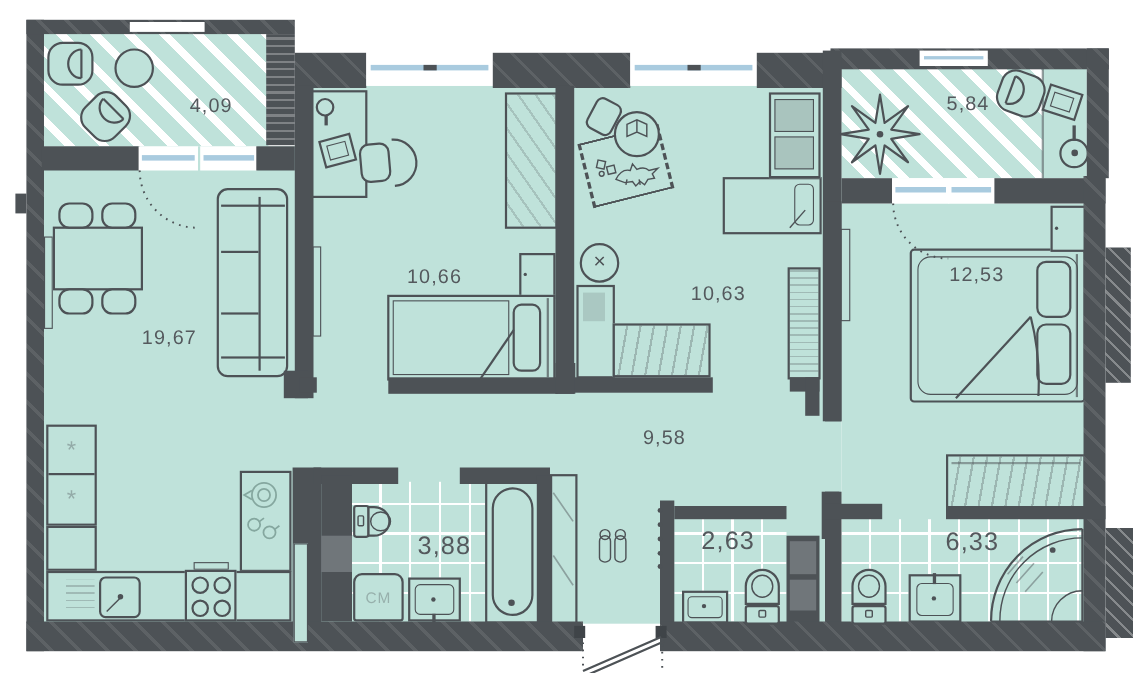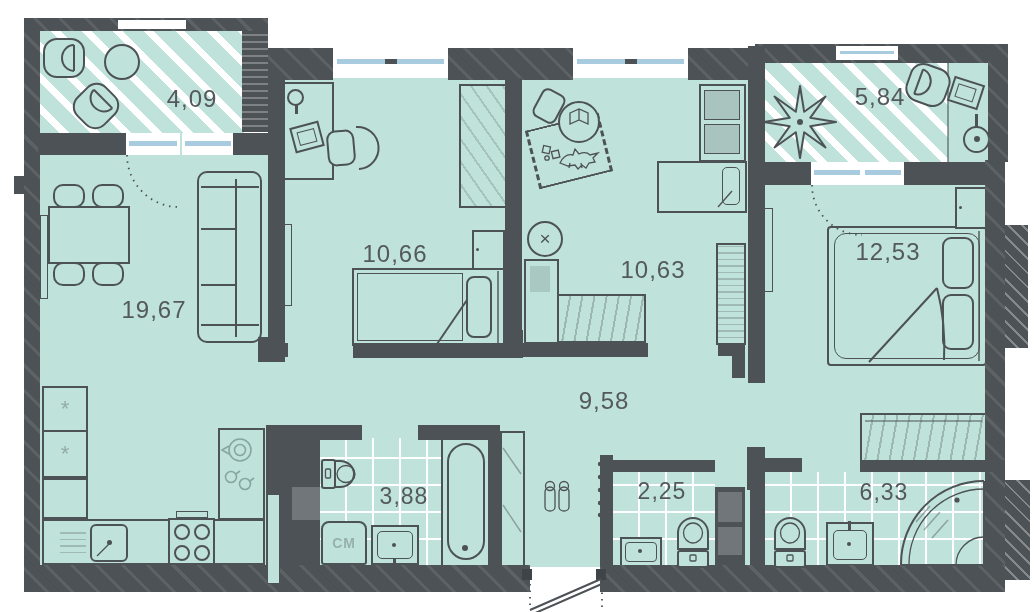--- a/index.html
+++ b/index.html
@@ -25,27 +25,27 @@
   .furn{position:absolute;border:2px solid var(--line);background:var(--floor);z-index:2;}
   .thin{border-width:1.5px;}
   .nofill{background:transparent;}
   .circle{border-radius:50%;}
   .lineel{position:absolute;background:var(--line);z-index:2;}
   .abs{position:absolute;}
   .hlines{background-image:repeating-linear-gradient(0deg,transparent 0 5px,rgba(77,82,86,.28) 5px 6.5px);}
   .books{background-image:repeating-linear-gradient(100deg,transparent 0 10px,rgba(77,82,86,.30) 10px 12px);}
   .wrd{background-image:repeating-linear-gradient(55deg,transparent 0 11px,rgba(77,82,86,.22) 11px 13px);}
   .rungs{background-image:repeating-linear-gradient(0deg,transparent 0 8px,rgba(77,82,86,.40) 8px 10px);}
-  .lbl{position:absolute;z-index:7;font-size:24px;font-weight:500;line-height:1;color:var(--label);
+  .lbl{position:absolute;z-index:7;font-size:18px;font-weight:500;line-height:1;color:var(--label);
        text-align:center;letter-spacing:1px;}
   .lbl.sm{font-size:23px;}
   .half{position:absolute;left:0;width:100%;height:50%;display:flex;align-items:center;justify-content:center;
         color:rgba(77,82,86,.38);font-size:22px;}
   .cm{display:flex;align-items:center;justify-content:center;color:rgba(77,82,86,.35);
-      font-size:14px;font-weight:700;letter-spacing:1px;border-radius:8px 8px 3px 3px;}
+      font-size:14px;font-weight:400;letter-spacing:1px;border-radius:8px 8px 3px 3px;}
   .mat-in{position:absolute;inset:4px;border:1.5px solid var(--line);border-radius:16px;
       display:flex;align-items:center;justify-content:center;font-size:7.5px;font-weight:700;
       letter-spacing:.5px;color:var(--line);}
   .stoolx{display:flex;align-items:center;justify-content:center;font-size:19px;color:var(--line);}
   #art{position:absolute;left:0;top:0;z-index:4;pointer-events:none;}
   #art .sf{fill:var(--floor);stroke:var(--line);stroke-width:2;}
   #art .sl{fill:none;stroke:var(--line);stroke-width:2;}
   #art .sl13{fill:none;stroke:var(--line);stroke-width:1.3;}
   #art .sd{fill:none;stroke:var(--line);stroke-width:1.8;stroke-dasharray:1.5 5;}
   #art .st{fill:none;stroke:rgba(77,82,86,.45);stroke-width:1.5;}
@@ -250,21 +250,21 @@
   <div class="furn circle" style="left:104px;top:44px;width:36px;height:36px"></div>
 
   <div class="lbl" style="left:150px;top:87px;width:84px">4,09</div>
   <div class="lbl" style="left:106px;top:298px;width:96px">19,67</div>
   <div class="lbl" style="left:350px;top:242px;width:90px">10,66</div>
   <div class="lbl" style="left:608px;top:258px;width:90px">10,63</div>
   <div class="lbl" style="left:838px;top:85px;width:84px">5,84</div>
   <div class="lbl" style="left:843px;top:240px;width:90px">12,53</div>
   <div class="lbl" style="left:556px;top:389px;width:96px">9,58</div>
   <div class="lbl sm" style="left:368px;top:485px;width:72px">3,88</div>
-  <div class="lbl sm" style="left:628px;top:480px;width:68px">2,25</div>
+  <div class="lbl sm" style="left:628px;top:480px;width:68px">2,63</div>
   <div class="lbl sm" style="left:848px;top:481px;width:72px">6,33</div>
 
   <svg id="art" width="1034" height="612" viewBox="0 0 1034 612">
     <defs>
       <g id="tub-chair">
         <rect x="1" y="1" width="38" height="40" rx="13" class="sf"></rect>
         <path d="M7,31 a13,12 0 0 1 26,0" class="sl"></path>
         <line x1="7" y1="31" x2="33" y2="31" class="sl"></line>
       </g>
     </defs>

